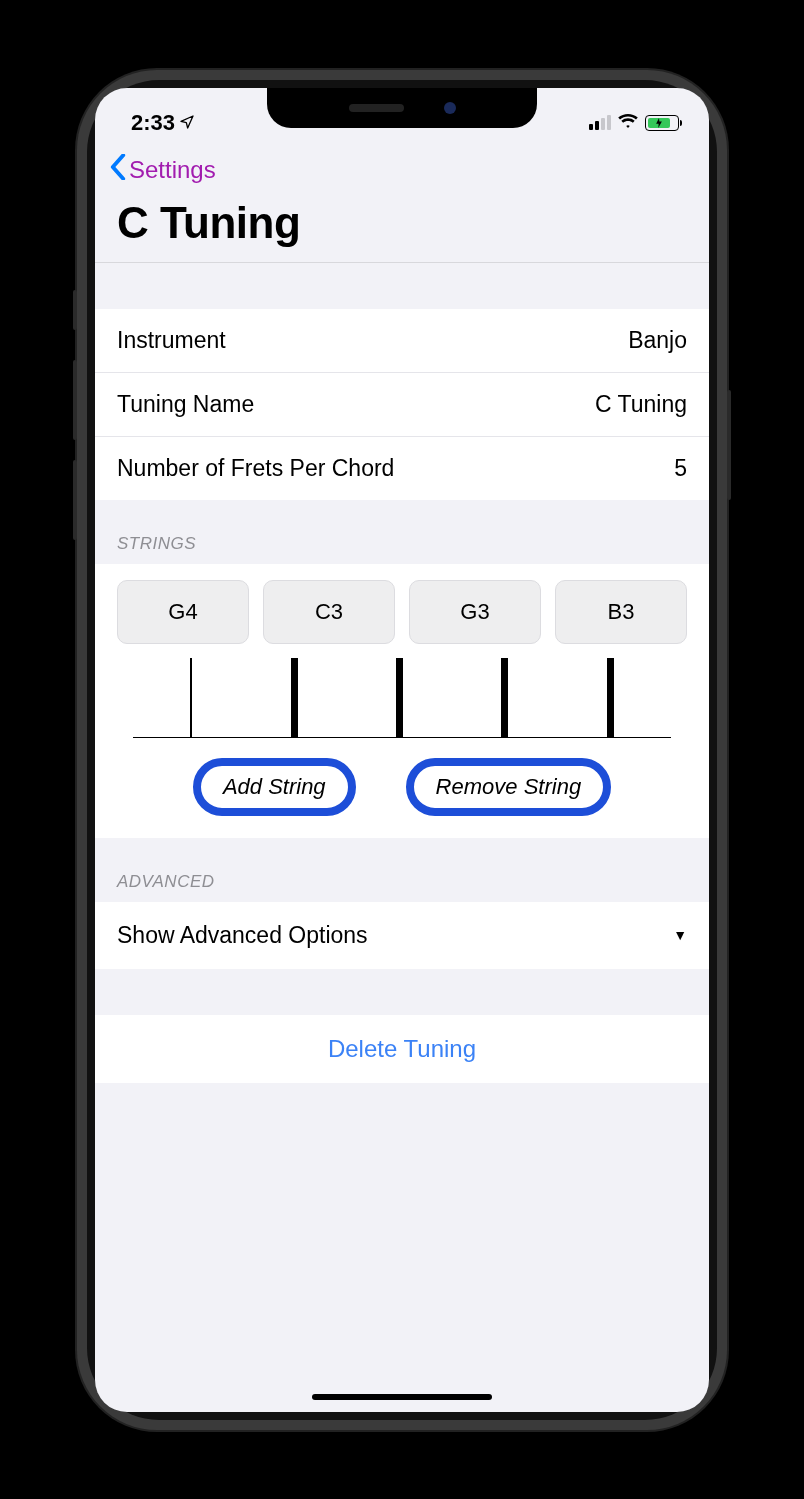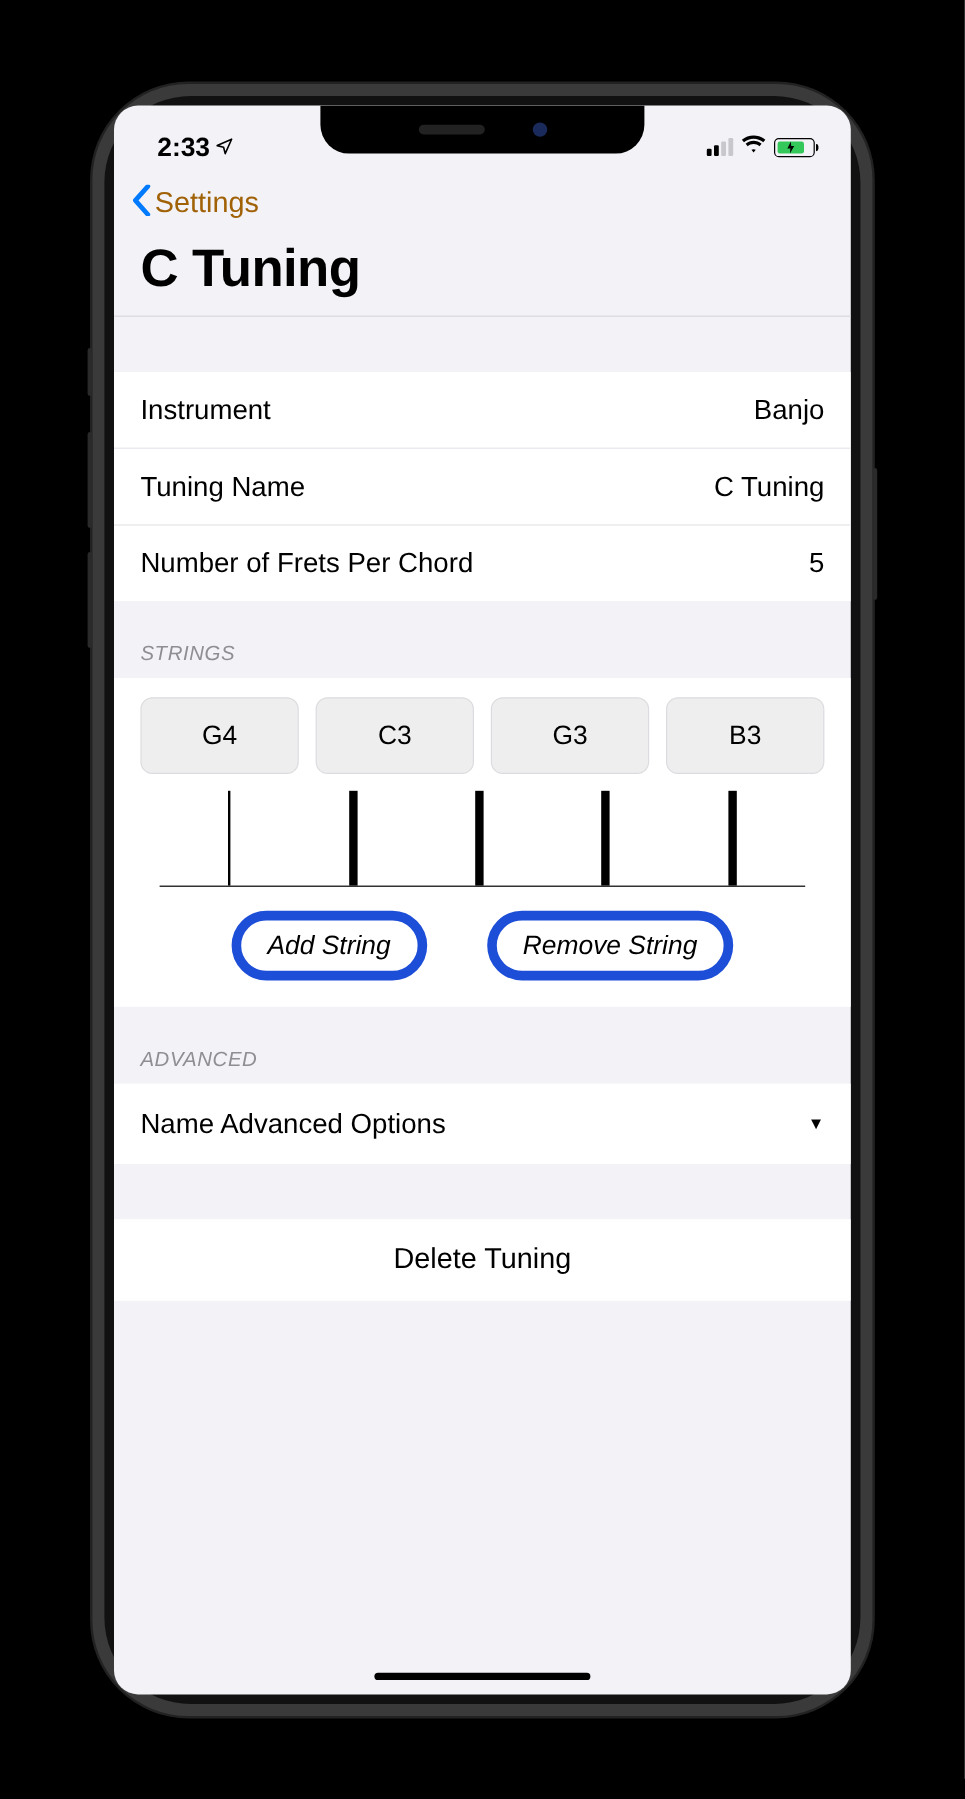--- a/index.html
+++ b/index.html
@@ -25,21 +25,21 @@
     width: 100%;
     height: 100%;
     background: #111;
     border-radius: 72px;
     padding: 8px;
   }
   .screen {
     width: 100%;
     height: 100%;
     background: #f2f2f7;
-    border-radius: 20px;
+    border-radius: 32px;
     overflow: hidden;
     position: relative;
   }
   .notch {
     position: absolute;
     top: 0;
     left: 50%;
     transform: translateX(-50%);
     width: 270px;
     height: 40px;
@@ -120,21 +120,21 @@
     display:flex;
     align-items:center;
     justify-content:center;
     font-size:9px;
     color:#000;
   }
   .nav {
     padding: 8px 14px 0 14px;
   }
   .back-link {
-    color: #a16207;
+    color: #a21caf;
     font-size: 24px;
     display: flex;
     align-items: center;
     gap: 2px;
   }
   .title {
     font-size: 44px;
     font-weight: 700;
     letter-spacing: -0.5px;
     padding: 12px 22px 14px;
@@ -208,21 +208,21 @@
     align-items: center;
     padding: 20px 22px;
     font-size: 23px;
   }
   .triangle { font-size: 14px; }
   .delete-row {
     background: #fff;
     text-align: center;
     padding: 20px;
     font-size: 24px;
-    color: #000000;
+    color: #3b82f6;
     margin-top: 46px;
   }
   .home-indicator {
     position: absolute;
     bottom: 12px;
     left: 50%;
     transform: translateX(-50%);
     width: 180px;
     height: 6px;
     background: #000;
@@ -323,21 +323,21 @@
         </div>
         <div class="string-actions">
           <div class="pill-btn">Add String</div>
           <div class="pill-btn">Remove String</div>
         </div>
       </div>
 
       <div class="section-label">ADVANCED</div>
 
       <div class="adv-row">
-        <span>Name Advanced Options</span>
+        <span>Show Advanced Options</span>
         <span class="triangle">▼</span>
       </div>
 
       <div class="delete-row">Delete Tuning</div>
 
       <div class="home-indicator"></div>
     </div>
   </div>
 </div>
 

